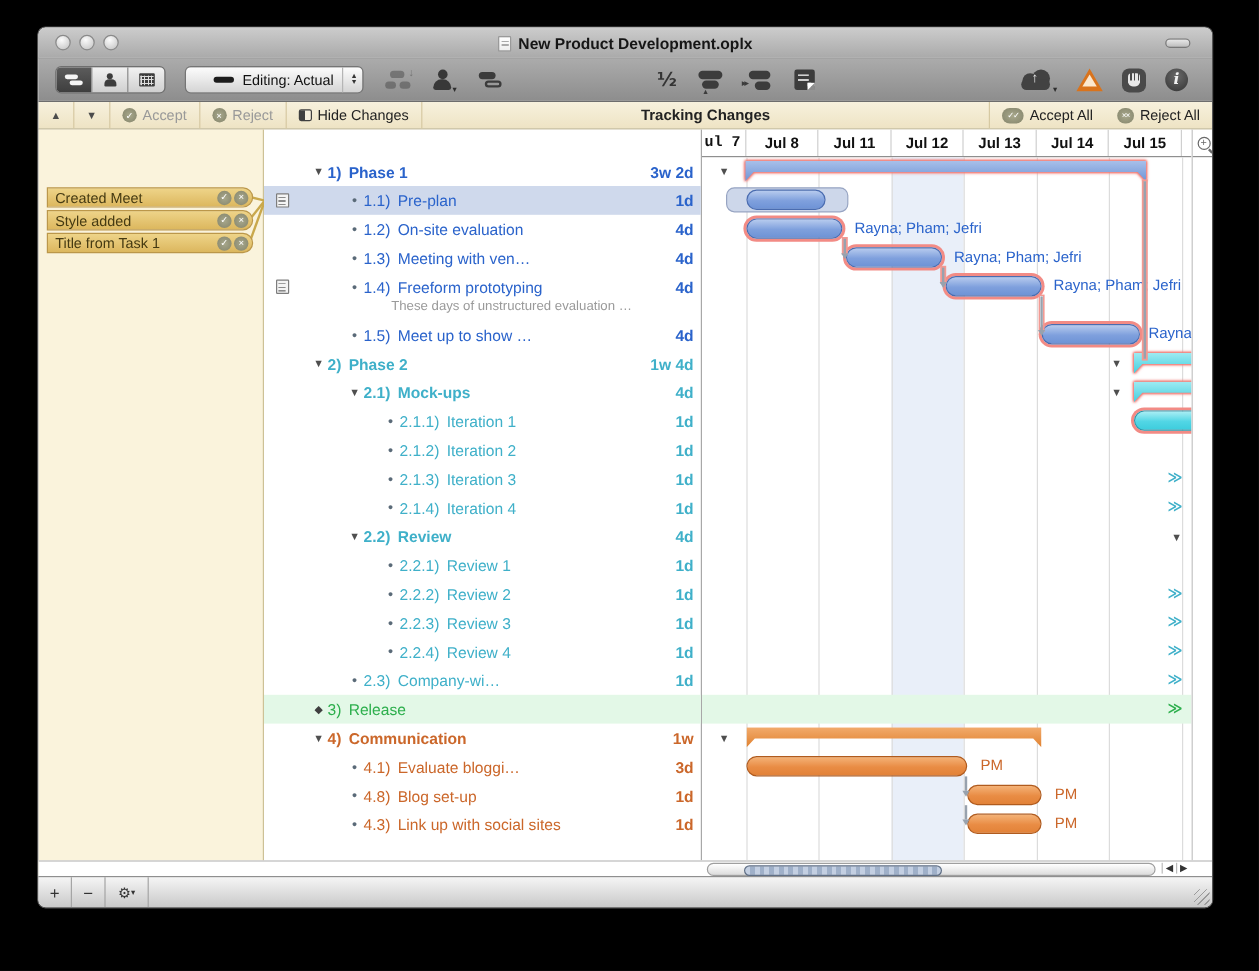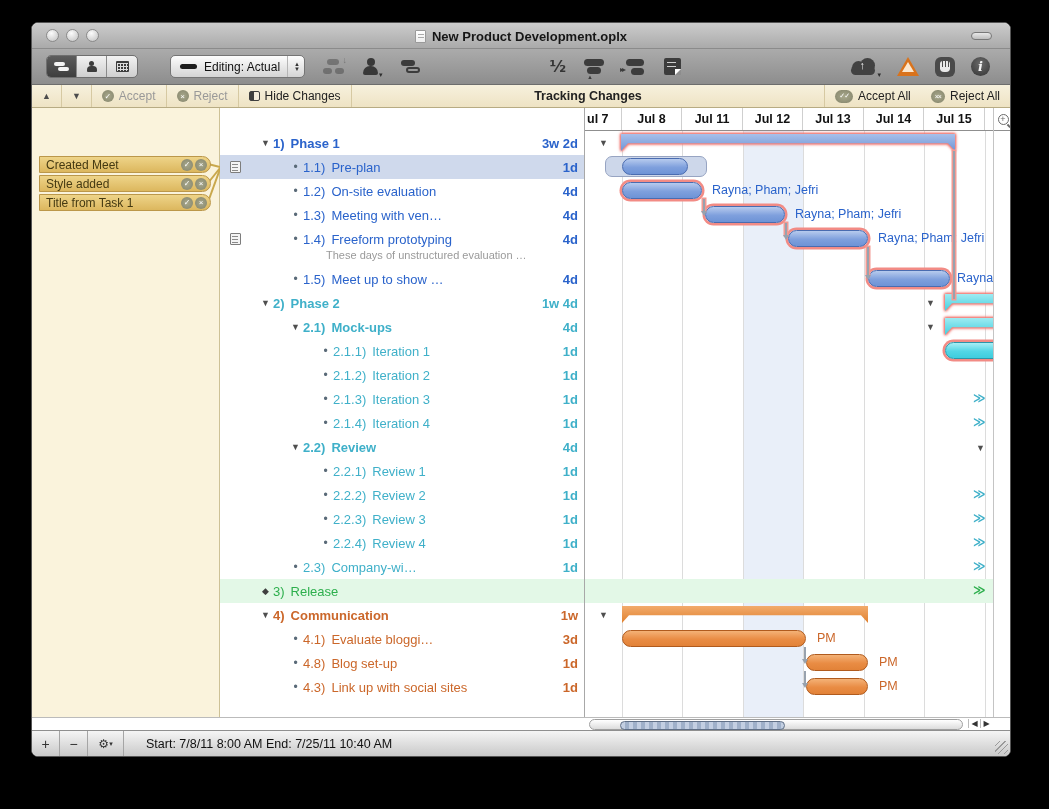--- a/index.html
+++ b/index.html
@@ -31,21 +31,21 @@
   .glyph-pills i { position:absolute; height:4px; border-radius:2px; background:#f5f5f5; }
   .glyph-pills i:first-child { left:0; top:1px; width:11px; }
   .glyph-pills i:last-child { left:4px; top:6px; width:11px; }
   .glyph-person { width:10px; height:11px; position:relative; }
   .glyph-person i { position:absolute; background:#3c3c3c; }
   .glyph-person i:first-child { left:2.5px; top:0; width:5px; height:5px; border-radius:50%; }
   .glyph-person i:last-child { left:0; top:5px; width:10px; height:6px; border-radius:4px 4px 1px 1px; }
   .glyph-cal { width:13px; height:11px; background:#3c3c3c; border-radius:1px; position:relative; }
   .glyph-cal:before { content:""; position:absolute; inset:2px 1px 1px 1px;
        background:repeating-linear-gradient(90deg,#ddd 0 1px,transparent 1px 3px),repeating-linear-gradient(#ddd 0 1px,transparent 1px 3px); }
-  #editing-pop { margin-left:32px; height:23px; display:flex; align-items:center; gap:7px; padding:0 4px 0 9px;
+  #editing-pop { margin-left:16px; height:23px; display:flex; align-items:center; gap:7px; padding:0 4px 0 23px;
                  border:1px solid #757575; border-radius:5px; background:linear-gradient(#fdfdfd,#d4d4d4); }
   #editing-swatch { width:17px; height:5px; border-radius:2.5px; background:#1c1c1c; }
   #editing-label { font-size:12px; color:#111; }
   #editing-stepper { display:flex; flex-direction:column; align-items:center; justify-content:center; padding-left:6px; border-left:1px solid #b5b5b5; height:100%; font-size:6px; color:#333; line-height:5px; }
   .tb-group { display:flex; align-items:center; gap:18px; }
   .tbi { display:flex; align-items:center; justify-content:center; height:24px; }
   .dim { opacity:.5; }
   .glyph-org { width:22px; height:15px; position:relative; }
   .glyph-org i { position:absolute; background:#4a4a4a; border-radius:3px; }
   .glyph-org i:nth-child(1){ left:4px; top:0; width:12px; height:6px; }
@@ -594,21 +594,21 @@
               <span class="t-num">4.3)</span>
               <span>Link up with social sites</span>
               <span class="effort">1d</span>
             </div>
           </div>
         </div>
     </div>
 
     <div id="gantt">
       <div id="time-hdr" style="left:0">
-          <div class="day-cell" style="left: 0px; width: 37px; justify-content: flex-start; padding-left: 2px;">ul 7</div>
+          <div class="day-cell" style="left: 0px; width: 37px; justify-content: flex-start; padding-left: 2px; font-family: Liberation Mono, monospace;">ul 7</div>
           <div class="day-cell" style="left: 37px; width: 60px;">Jul 8</div>
           <div class="day-cell" style="left: 97px; width: 61px;">Jul 11</div>
           <div class="day-cell" style="left: 158px; width: 60px;">Jul 12</div>
           <div class="day-cell" style="left: 218px; width: 61px;">Jul 13</div>
           <div class="day-cell" style="left: 279px; width: 60px;">Jul 14</div>
           <div class="day-cell" style="left: 339px; width: 61px;">Jul 15</div>
         </div>
       <div id="gantt-body">
         <div id="day-band"></div>
         <div id="grid">
@@ -739,17 +739,16 @@
     </div>
   </div>
 
   <div id="statusbar">
     <div class="sb-btn">+</div>
     <div class="sb-btn">−</div>
     <div class="sb-btn sb-gear">
         <span>⚙</span>
         <span style="font-size:7px">▾</span>
       </div>
-    <div id="sb-text">Start: 7/8/11 8:00 AM End: 7/25/11 10:40 AM</div>
     <div id="grip"></div>
   </div>
 
 </div>
 
 </body></html>

